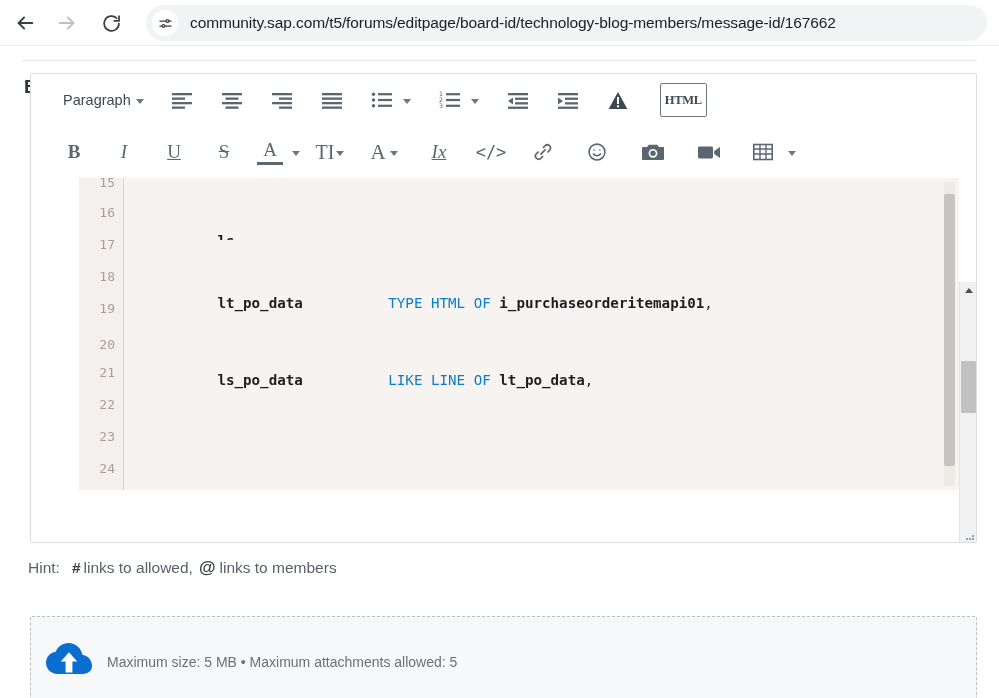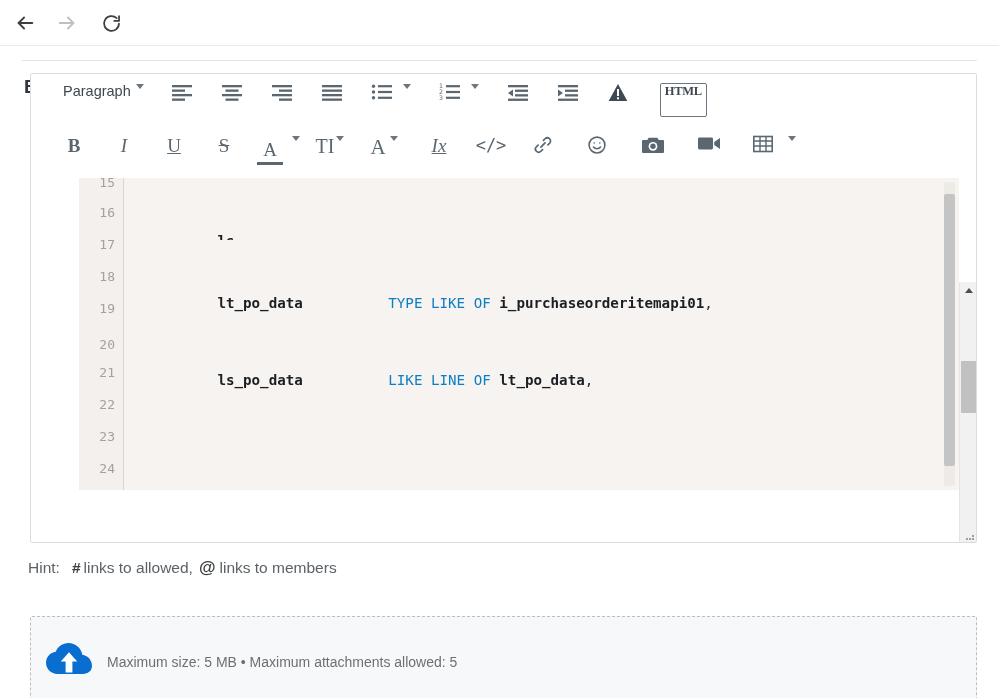--- a/index.html
+++ b/index.html
@@ -108,21 +108,21 @@
   }
 
   
   .toolbar-row {
     display: flex; align-items: center;
     height: 52px;
     padding-left: 28px;
     background: #ffffff;
   }
   .tb-item {
-    display: flex; justify-content: center;
+    display: flex; align-items: center; justify-content: center;
     height: 34px;
     color: #5b6770;
     position: relative;
   }
   .tb-gap { width: 18px; }
   #paragraph-dropdown {
     font-size: 14.5px;
     color: #3d4852;
     padding: 0 4px;
     white-space: nowrap;
@@ -333,20 +333,33 @@
   </div>
   <div class="nav-btn" style="margin-left:10px">
     <span>
       <svg width="21" height="21" viewBox="0 0 24 24" fill="none" stroke="currentColor" stroke-width="2" stroke-linecap="round" stroke-linejoin="round">
         <path d="M20.5 12a8.5 8.5 0 1 1-2.6-6.1"></path>
           <polyline points="20.6 3.6 20.6 9 15.2 9"></polyline>
       </svg>
     </span>
   </div>
 
+  <div id="omnibox">
+    <div id="site-settings-icon">
+      <svg width="15" height="15" viewBox="0 0 24 24" fill="none" stroke="#3c4043" stroke-width="2" stroke-linecap="round">
+        <line x1="3" y1="8" x2="13" y2="8"></line>
+          <line x1="17.5" y1="8" x2="21" y2="8"></line>
+        <circle cx="15.2" cy="8" r="2.3"></circle>
+        <line x1="11" y1="16" x2="21" y2="16"></line>
+          <line x1="3" y1="16" x2="6.5" y2="16"></line>
+        <circle cx="8.8" cy="16" r="2.3"></circle>
+      </svg>
+    </div>
+    <span id="omnibox-url">community.sap.com/t5/forums/editpage/board-id/technology-blog-members/message-id/167662</span>
+  </div>
 </div>
 <div id="chrome-separator"></div>
 
 <div id="page">
 <div id="page-inner">
 
   <div id="page-top-rule"></div>
 
   <div id="body-label-row">
     <span id="body-label">Body</span>
@@ -617,21 +630,21 @@
           <div class="gutter-num" style="top:124px">19</div>
           <div class="gutter-num" style="top:160px">20</div>
           <div class="gutter-num" style="top:188px">21</div>
           <div class="gutter-num" style="top:220px">22</div>
           <div class="gutter-num" style="top:252px">23</div>
           <div class="gutter-num" style="top:284px">24</div>
         </div>
 
         <div id="code-lines">
           <div class="code-line" style="height:11px;overflow:hidden"><span class="id">          ls_</span><span class="op">_</span></div>
-          <div class="code-line"><span class="id">          lt_po_data</span>          <span class="kw">TYPE LIKE OF</span> <span class="id">i_purchaseorderitemapi01</span><span class="op">,</span></div>
+          <div class="code-line"><span class="id">          lt_po_data</span>          <span class="kw">TYPE HTML OF</span> <span class="id">i_purchaseorderitemapi01</span><span class="op">,</span></div>
           <div class="code-line"><span class="id">          ls_po_data</span>          <span class="kw">LIKE LINE OF</span> <span class="id">lt_po_data</span><span class="op">,</span></div>
           
           
           
           
           
           
           
           
           

